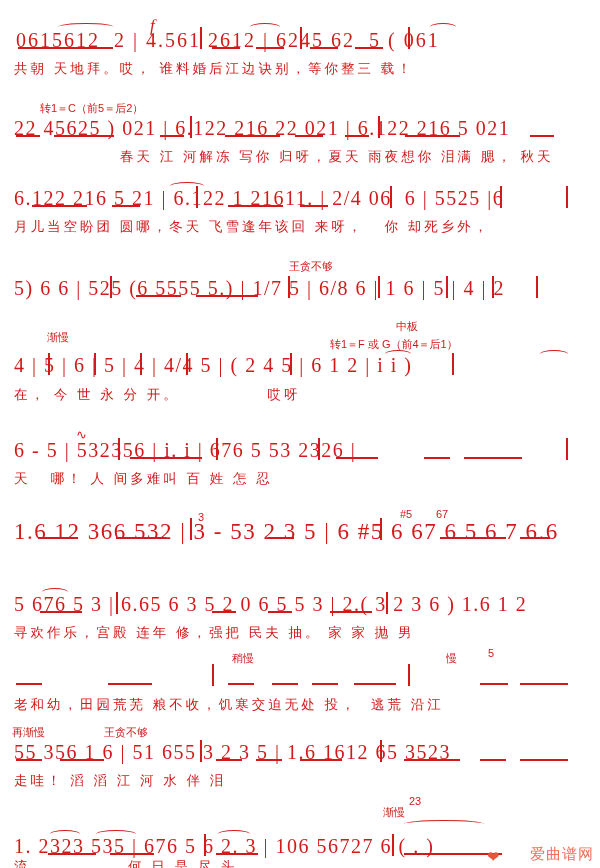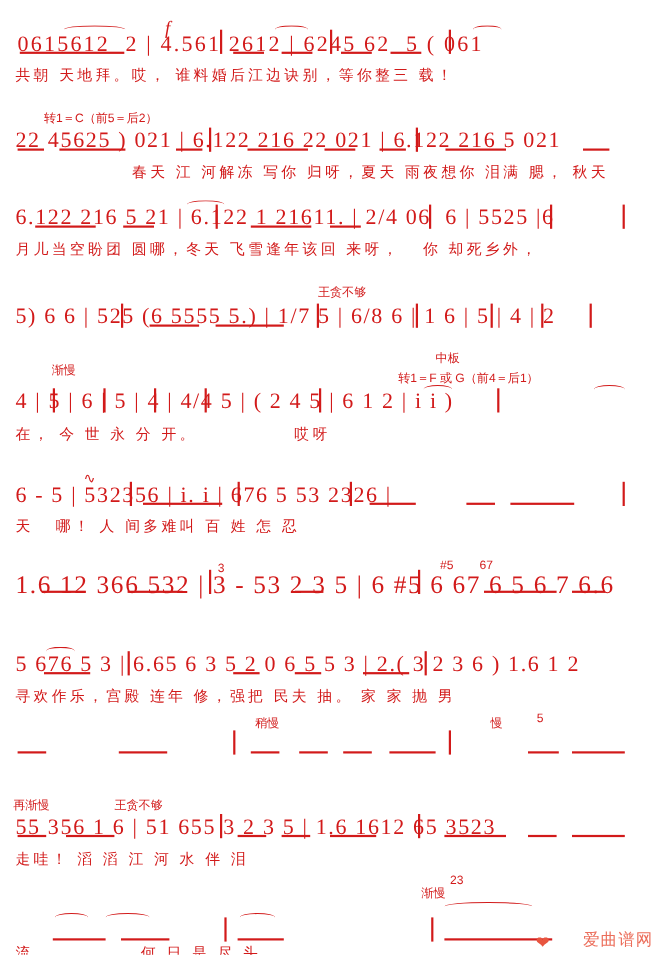--- a/index.html
+++ b/index.html
@@ -108,21 +108,21 @@
   <div class="hline" style="left:196px;top:295px;width:62px;"></div>
   <div class="barline" style="left:110px;top:276px;height:22px;"></div>
   <div class="barline" style="left:288px;top:276px;height:22px;"></div>
   <div class="barline" style="left:378px;top:276px;height:22px;"></div>
   <div class="barline" style="left:446px;top:276px;height:22px;"></div>
   <div class="barline" style="left:492px;top:276px;height:22px;"></div>
   <div class="barline" style="left:536px;top:276px;height:22px;"></div>
 
   <div class="t mark" style="left:47px;top:332px;">渐慢</div>
   <div class="t mark" style="left:396px;top:321px;">中板</div>
-  <div class="t mark" style="left:330px;top:339px;margin-left:32px;">转1＝F 或 G（前4＝后1）</div>
+  <div class="t mark" style="left:330px;top:339px;">转1＝F 或 G（前4＝后1）</div>
   <div class="t num" style="left:14px;top:355px;font-size:20px;letter-spacing:1.5px;">4 | 5 | 6 | 5 | 4 | 4/4 5 | ( 2 4 5 | 6 1 2 | i i )</div>
   <div class="t lyr" style="left:14px;top:388px;letter-spacing:3px;">在， 今 世 永 分 开。             哎呀</div>
   <div class="slur" style="left:385px;top:350px;width:26px;"></div>
   <div class="slur" style="left:540px;top:350px;width:28px;"></div>
   <div class="barline" style="left:48px;top:353px;height:22px;"></div>
   <div class="barline" style="left:94px;top:353px;height:22px;"></div>
   <div class="barline" style="left:140px;top:353px;height:22px;"></div>
   <div class="barline" style="left:186px;top:353px;height:22px;"></div>
   <div class="barline" style="left:290px;top:353px;height:22px;"></div>
   <div class="barline" style="left:452px;top:353px;height:22px;"></div>
@@ -157,20 +157,21 @@
   <div class="hline" style="left:40px;top:611px;width:42px;"></div>
   <div class="hline" style="left:212px;top:611px;width:24px;"></div>
   <div class="hline" style="left:268px;top:611px;width:24px;"></div>
   <div class="hline" style="left:330px;top:611px;width:42px;"></div>
   <div class="barline" style="left:116px;top:592px;height:22px;"></div>
   <div class="barline" style="left:386px;top:592px;height:22px;"></div>
 
   <div class="t mark" style="left:232px;top:653px;">稍慢</div>
   <div class="t mark" style="left:446px;top:653px;">慢</div>
   <div class="t mark tiny" style="left:488px;top:648px;">5</div>
+  <div class="t lyr" style="left:14px;top:698px;letter-spacing:3px;">老和幼，田园荒芜 粮不收，饥寒交迫无处 投，  逃荒 沿江</div>
   <div class="hline" style="left:16px;top:683px;width:26px;"></div>
   <div class="hline" style="left:108px;top:683px;width:44px;"></div>
   <div class="hline" style="left:228px;top:683px;width:26px;"></div>
   <div class="hline" style="left:272px;top:683px;width:26px;"></div>
   <div class="hline" style="left:312px;top:683px;width:26px;"></div>
   <div class="hline" style="left:354px;top:683px;width:42px;"></div>
   <div class="hline" style="left:480px;top:683px;width:28px;"></div>
   <div class="hline" style="left:520px;top:683px;width:48px;"></div>
   <div class="barline" style="left:212px;top:664px;height:22px;"></div>
   <div class="barline" style="left:408px;top:664px;height:22px;"></div>
@@ -185,20 +186,21 @@
   <div class="hline" style="left:256px;top:759px;width:26px;"></div>
   <div class="hline" style="left:300px;top:759px;width:42px;"></div>
   <div class="hline" style="left:404px;top:759px;width:56px;"></div>
   <div class="hline" style="left:480px;top:759px;width:26px;"></div>
   <div class="hline" style="left:520px;top:759px;width:48px;"></div>
   <div class="barline" style="left:200px;top:740px;height:22px;"></div>
   <div class="barline" style="left:380px;top:740px;height:22px;"></div>
 
   <div class="t mark" style="left:383px;top:807px;">渐慢</div>
   <div class="t mark tiny" style="left:409px;top:796px;">23</div>
+  <div class="t num" style="left:14px;top:836px;font-size:20px;letter-spacing:1.5px;">1. 2323 535 | 676 5 6 2. 3 | 106 56727 6 ( . )</div>
   <div class="t lyr" style="left:14px;top:860px;letter-spacing:3px;">流，            何 日 是 尽 头</div>
   <div class="slur" style="left:50px;top:830px;width:30px;"></div>
   <div class="slur" style="left:96px;top:830px;width:40px;"></div>
   <div class="slur" style="left:218px;top:830px;width:32px;"></div>
   <div class="slur" style="left:404px;top:820px;width:80px;"></div>
   <div class="hline" style="left:48px;top:853px;width:48px;"></div>
   <div class="hline" style="left:110px;top:853px;width:44px;"></div>
   <div class="hline" style="left:216px;top:853px;width:42px;"></div>
   <div class="hline" style="left:404px;top:853px;width:98px;"></div>
   <div class="barline" style="left:204px;top:834px;height:22px;"></div>

